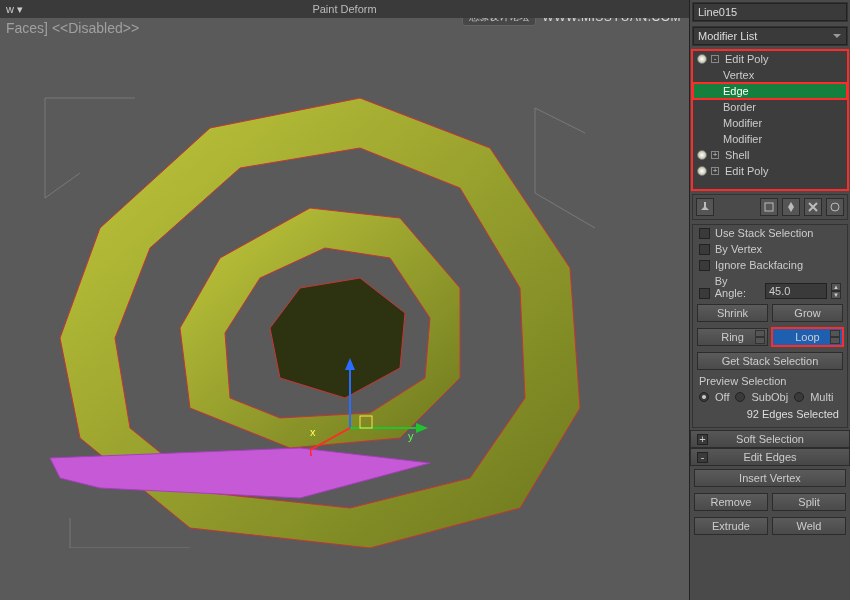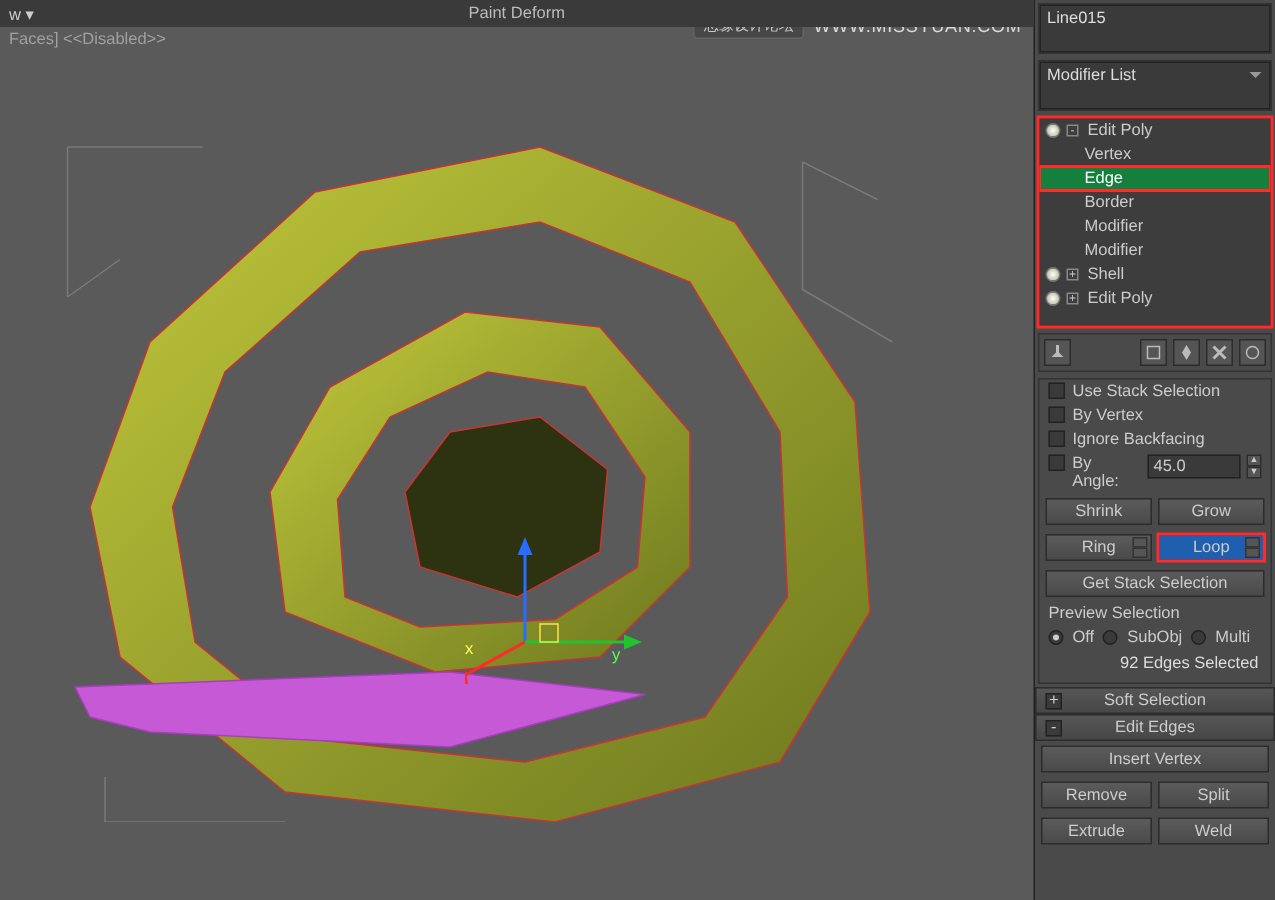--- a/index.html
+++ b/index.html
@@ -1,42 +1,42 @@
 <!DOCTYPE html>
 <html><head>
 <meta charset="utf-8">
 <style>
 *{margin:0;padding:0;box-sizing:border-box;font-family:Tahoma,sans-serif;font-size:11px;color:#ccc;user-select:none}
 html,body{width:850px;height:600px;overflow:hidden;background:#393939}
 .app{display:flex;width:100%;height:100%;position:relative}
 .viewport{flex:1;background:#5a5a5a;position:relative;overflow:hidden;border-right:1px solid #222}
 .topbar{position:absolute;top:0;left:0;right:0;height:18px;background:#3a3a3a;display:flex;align-items:center;padding:0 6px;z-index:10}
 .topbar .title{position:absolute;left:50%;transform:translateX(-50%);color:#bbb}
-.topstatus{position:absolute;top:20px;left:6px;color:#a0a0a0;font-size:11px}
+.topstatus{position:absolute;top:20px;left:6px;color:#a0a0a0;font-size:14px}
 .watermark{position:absolute;top:8px;right:8px;display:flex;gap:6px;align-items:center;opacity:.85}
 .watermark .tag{background:#444;border:1px solid #666;border-radius:3px;padding:1px 6px;font-size:10px;color:#ddd}
 .watermark .url{color:#eee;font-size:12px;letter-spacing:.5px}
 .sidepanel{width:160px;background:#4a4a4a;display:flex;flex-direction:column;gap:0}
 .panel-section{border:1px solid #333;margin:2px;background:#4a4a4a}
-.fld,.drop{width:100%;background:#3a3a3a;border:1px solid #222;height:32px;line-height:16px;padding:0 4px;color:#ddd}
+.fld,.drop{width:100%;background:#3a3a3a;border:1px solid #222;height:18px;line-height:16px;padding:0 4px;color:#ddd}
 .drop{position:relative}
 .drop:after{content:"";position:absolute;right:5px;top:6px;border:4px solid transparent;border-top-color:#999}
 .modstack{height:140px;background:#3d3d3d;border:1px solid #222;overflow:hidden}
 .modrow{display:flex;align-items:center;height:16px;padding-left:4px;gap:4px}
 .modrow .bulb{width:10px;height:10px;border:1px solid #777;border-radius:50%;background:radial-gradient(#fff,#aa8)}
 .modrow .exp{width:8px;height:8px;border:1px solid #888;font-size:8px;line-height:6px;text-align:center;color:#ccc}
 .modrow .nm{flex:1;padding-left:2px}
 .sub .nm{padding-left:26px}
 .modrow.sel{background:#15803d;color:#fff}
 .modrow.sel .nm{color:#fff}
 .hl-red{outline:2px solid #ff2a2a;outline-offset:-1px}
 .stack-tools{display:flex;gap:4px;padding:3px;justify-content:space-between;align-items:center}
 .tiny{width:18px;height:18px;background:#555;border:1px solid #2c2c2c;display:flex;align-items:center;justify-content:center;color:#ccc}
 .tiny svg{width:12px;height:12px;fill:#bbb}
-.check{display:flex;align-items:flex-start;gap:5px;padding:2px 6px}
+.check{display:flex;align-items:flex-end;gap:5px;padding:2px 6px}
 .check .box{width:11px;height:11px;border:1px solid #222;background:#3a3a3a}
 .spin{display:flex;align-items:center;gap:4px}
 .spin .val{width:62px;height:16px;background:#3a3a3a;border:1px solid #222;padding:0 3px;line-height:14px}
 .spin .arrows{width:10px;height:16px;display:flex;flex-direction:column}
 .spin .arrows div{flex:1;background:#555;border:1px solid #2c2c2c;font-size:6px;text-align:center;line-height:6px}
 .btnrow{display:flex;gap:4px;padding:3px 4px}
 .btn{flex:1;height:18px;background:linear-gradient(#5b5b5b,#4a4a4a);border:1px solid #2c2c2c;text-align:center;line-height:16px;position:relative}
 .btn.pressed{background:#1f5fb0;color:#fff;border-color:#0d3a75}
 .btn .sarrow{position:absolute;right:2px;top:1px;bottom:1px;width:10px;display:flex;flex-direction:column}
 .btn .sarrow div{flex:1;background:#555;border:1px solid #333}

